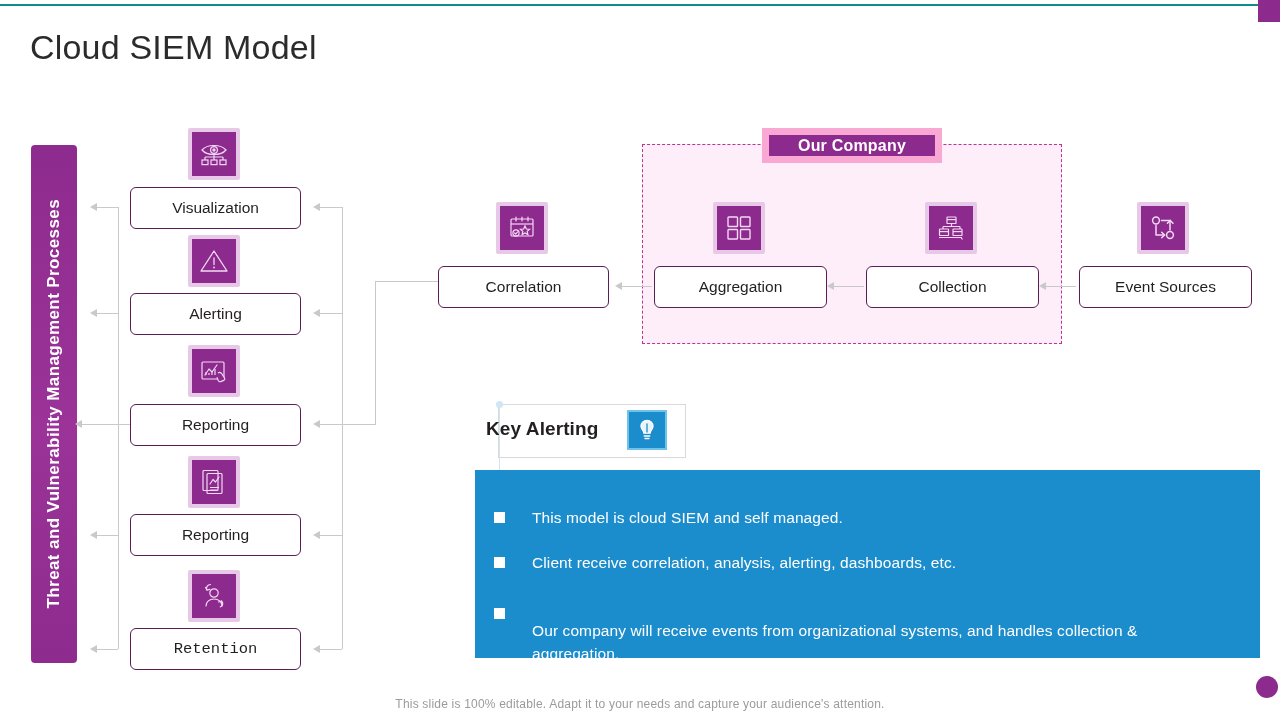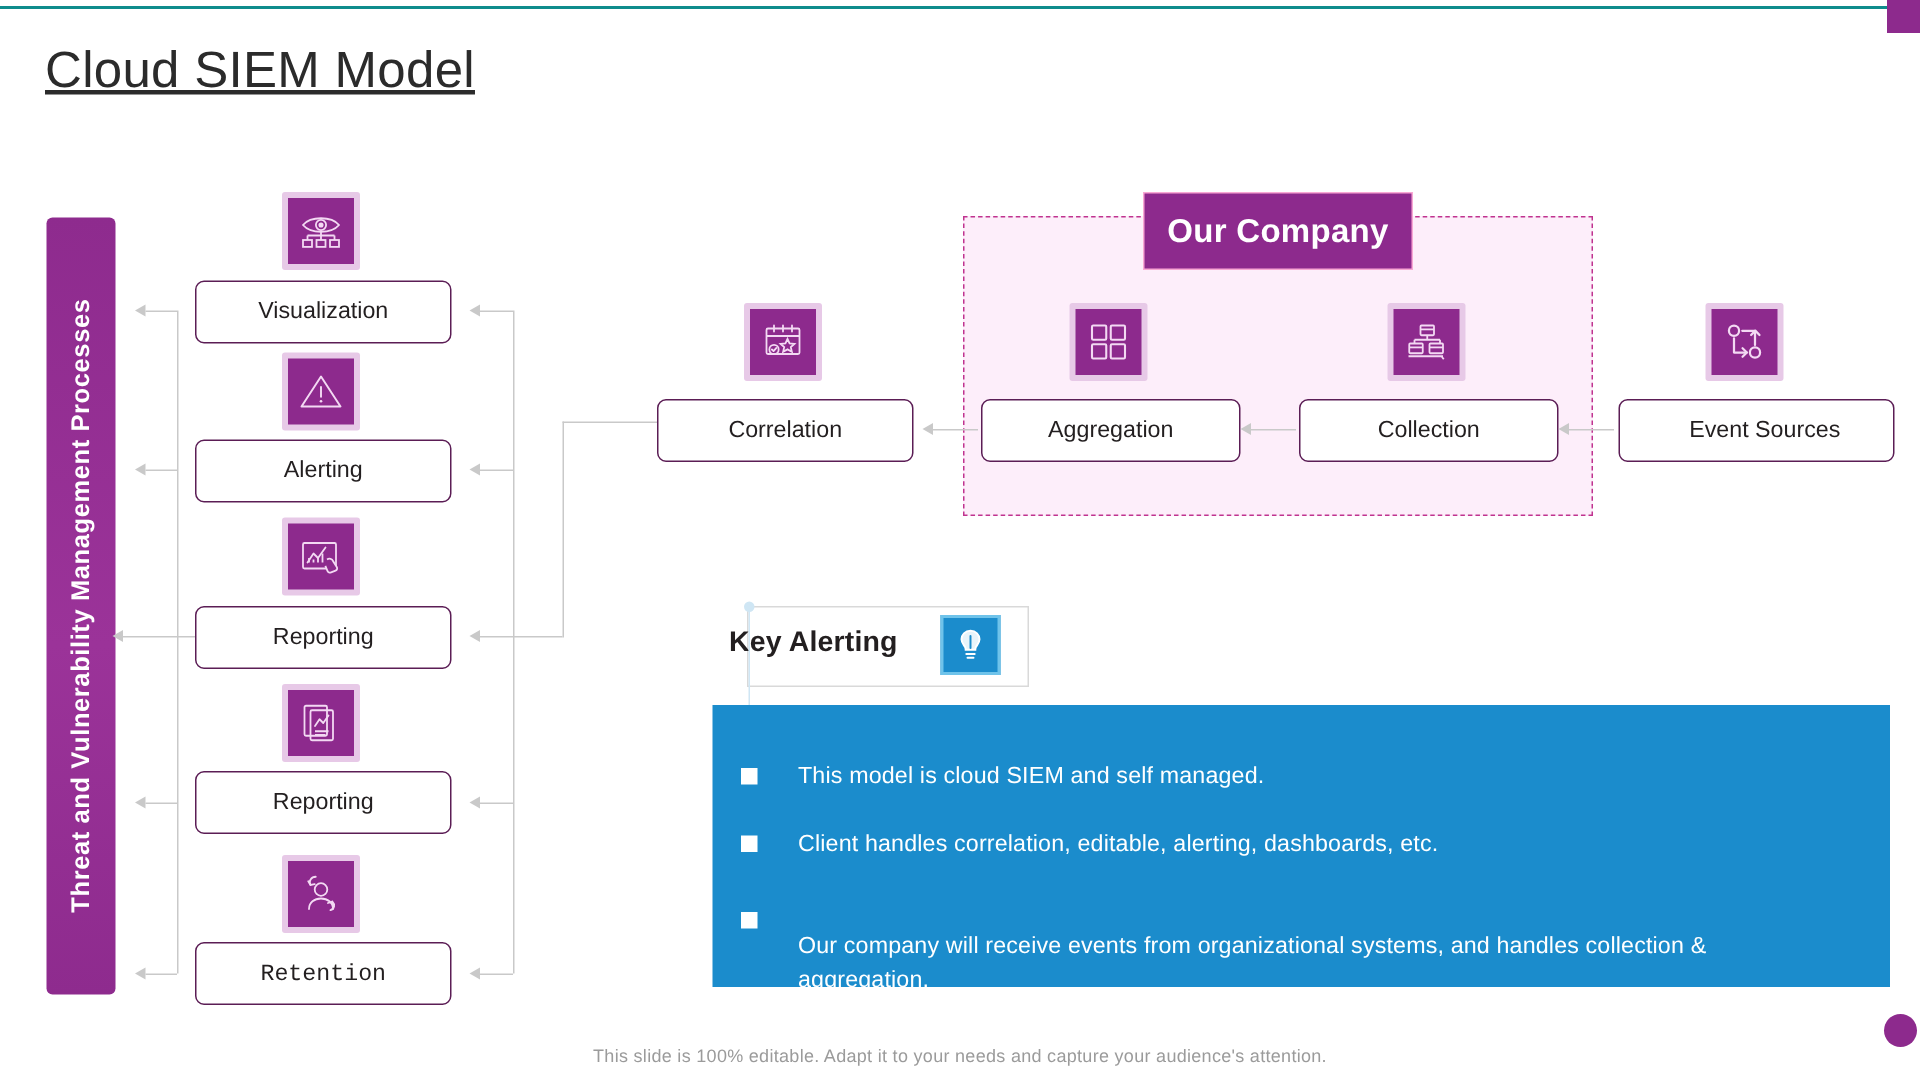--- a/index.html
+++ b/index.html
@@ -13,21 +13,20 @@
 
   
   .top-rule{position:absolute;left:0;top:4px;width:1280px;height:2px;background:#0f8c8c;}
   .top-square{position:absolute;right:0;top:0;width:22px;height:22px;background:#8d2a8d;}
 
   
   .title{
     position:absolute;left:30px;top:28px;
     font-size:34px;font-weight:400;letter-spacing:.2px;color:#2b2b2b;
     white-space:nowrap;
-    text-decoration:underline;
   }
   .subtitle{
     position:absolute;left:30px;top:88px;width:1180px;
     font-size:11.5px;color:#8f8f8f;letter-spacing:.25px;white-space:nowrap;
   }
 
   
   .vbar{
     position:absolute;left:31px;top:145px;width:46px;height:518px;
     background:linear-gradient(180deg,#8e2b8e 0%,#9b3399 55%,#8e2b8e 100%);
@@ -69,24 +68,24 @@
     border-top:4px solid transparent;border-bottom:4px solid transparent;
     border-right:7px solid #c9c9c9;
   }
 
   
   .company-box{
     position:absolute;left:642px;top:144px;width:420px;height:200px;
     border:1.5px dashed #c0338f;background:#fdeefa;box-sizing:border-box;
   }
   .company-tag{
-    position:absolute;left:762px;top:128px;width:180px;height:52px;
-    background:#8d2a8d;border:1px solid #f9a8d4;box-sizing:border-box;
-    display:flex;align-items:center;justify-content:center;
-    color:#fff;font-size:22px;font-weight:700;letter-spacing:.2px;
+    position:absolute;left:762px;top:128px;width:180px;height:35px;
+    background:#8d2a8d;border:7px solid #f9a8d4;box-sizing:border-box;
+    display:flex;align-items:center;justify-content:center;
+    color:#fff;font-size:16px;font-weight:700;letter-spacing:.2px;
   }
 
   
   .ki-frame{
     position:absolute;left:498px;top:404px;width:188px;height:54px;
     border:1px solid #d9d9d9;box-sizing:border-box;background:transparent;
   }
   .ki-label{
     position:absolute;left:486px;top:418px;
     font-size:19px;font-weight:700;color:#231f20;letter-spacing:.1px;
@@ -288,21 +287,21 @@
       <svg width="28" height="28" viewBox="0 0 28 28" fill="none" stroke="#f3d9f3" stroke-width="1.5" stroke-linecap="round" stroke-linejoin="round">
         <circle cx="7" cy="6.5" r="3.4"></circle>
         <circle cx="21" cy="21" r="3.4"></circle>
         <path d="M12.5 6.5 H21 V16"></path>
           <path d="M18.4 9.3 L21.2 6.4 L24 9.3"></path>
         <path d="M15.5 21 H7 V11.5"></path>
           <path d="M12.7 18.2 L15.6 21 L12.7 23.8"></path>
       </svg>
     </div>
   </div>
-  <div class="pbox" style="left:1079px;top:266px;width:171px;padding-left:11px;">
+  <div class="pbox" style="left:1079px;top:266px;width:171px;">
     <span>Event Sources</span>
   </div>
 
   <div class="ln lnh" style="left:1044px;top:286px;width:32px;"></div>
   <div class="arrow-l" style="left:1039px;top:282px;"></div>
   <div class="ln lnh" style="left:832px;top:286px;width:32px;"></div>
   <div class="arrow-l" style="left:827px;top:282px;"></div>
   <div class="ln lnh" style="left:620px;top:286px;width:32px;"></div>
   <div class="arrow-l" style="left:615px;top:282px;"></div>
 
@@ -319,21 +318,21 @@
   <div class="ins-spine"></div>
   <div class="ins-dot" style="top:401px;"></div>
   <div class="ins-dot" style="top:651px;"></div>
 
   <div class="insights"></div>
 
   <div class="ins-bullet" style="top:512px;"></div>
   <div class="ins-item" style="top:506px;width:700px;">This model is cloud SIEM and self managed.</div>
 
   <div class="ins-bullet" style="top:557px;"></div>
-  <div class="ins-item" style="top:551px;width:700px;">Client handles correlation, editable, alerting, dashboards, etc.</div>
+  <div class="ins-item" style="top:551px;width:700px;">Client receive correlation, analysis, alerting, dashboards, etc.</div>
 
   <div class="ins-bullet" style="top:608px;"></div>
   <div class="ins-item" style="top:597px;width:640px;margin-top:22px;">Our company will receive events from organizational systems, and handles collection &amp; aggregation.</div>
 
   <div class="footer">This slide is 100% editable. Adapt it to your needs and capture your audience's attention.</div>
   <div class="corner-dot"></div>
 
 </div>
 
 </body></html>

